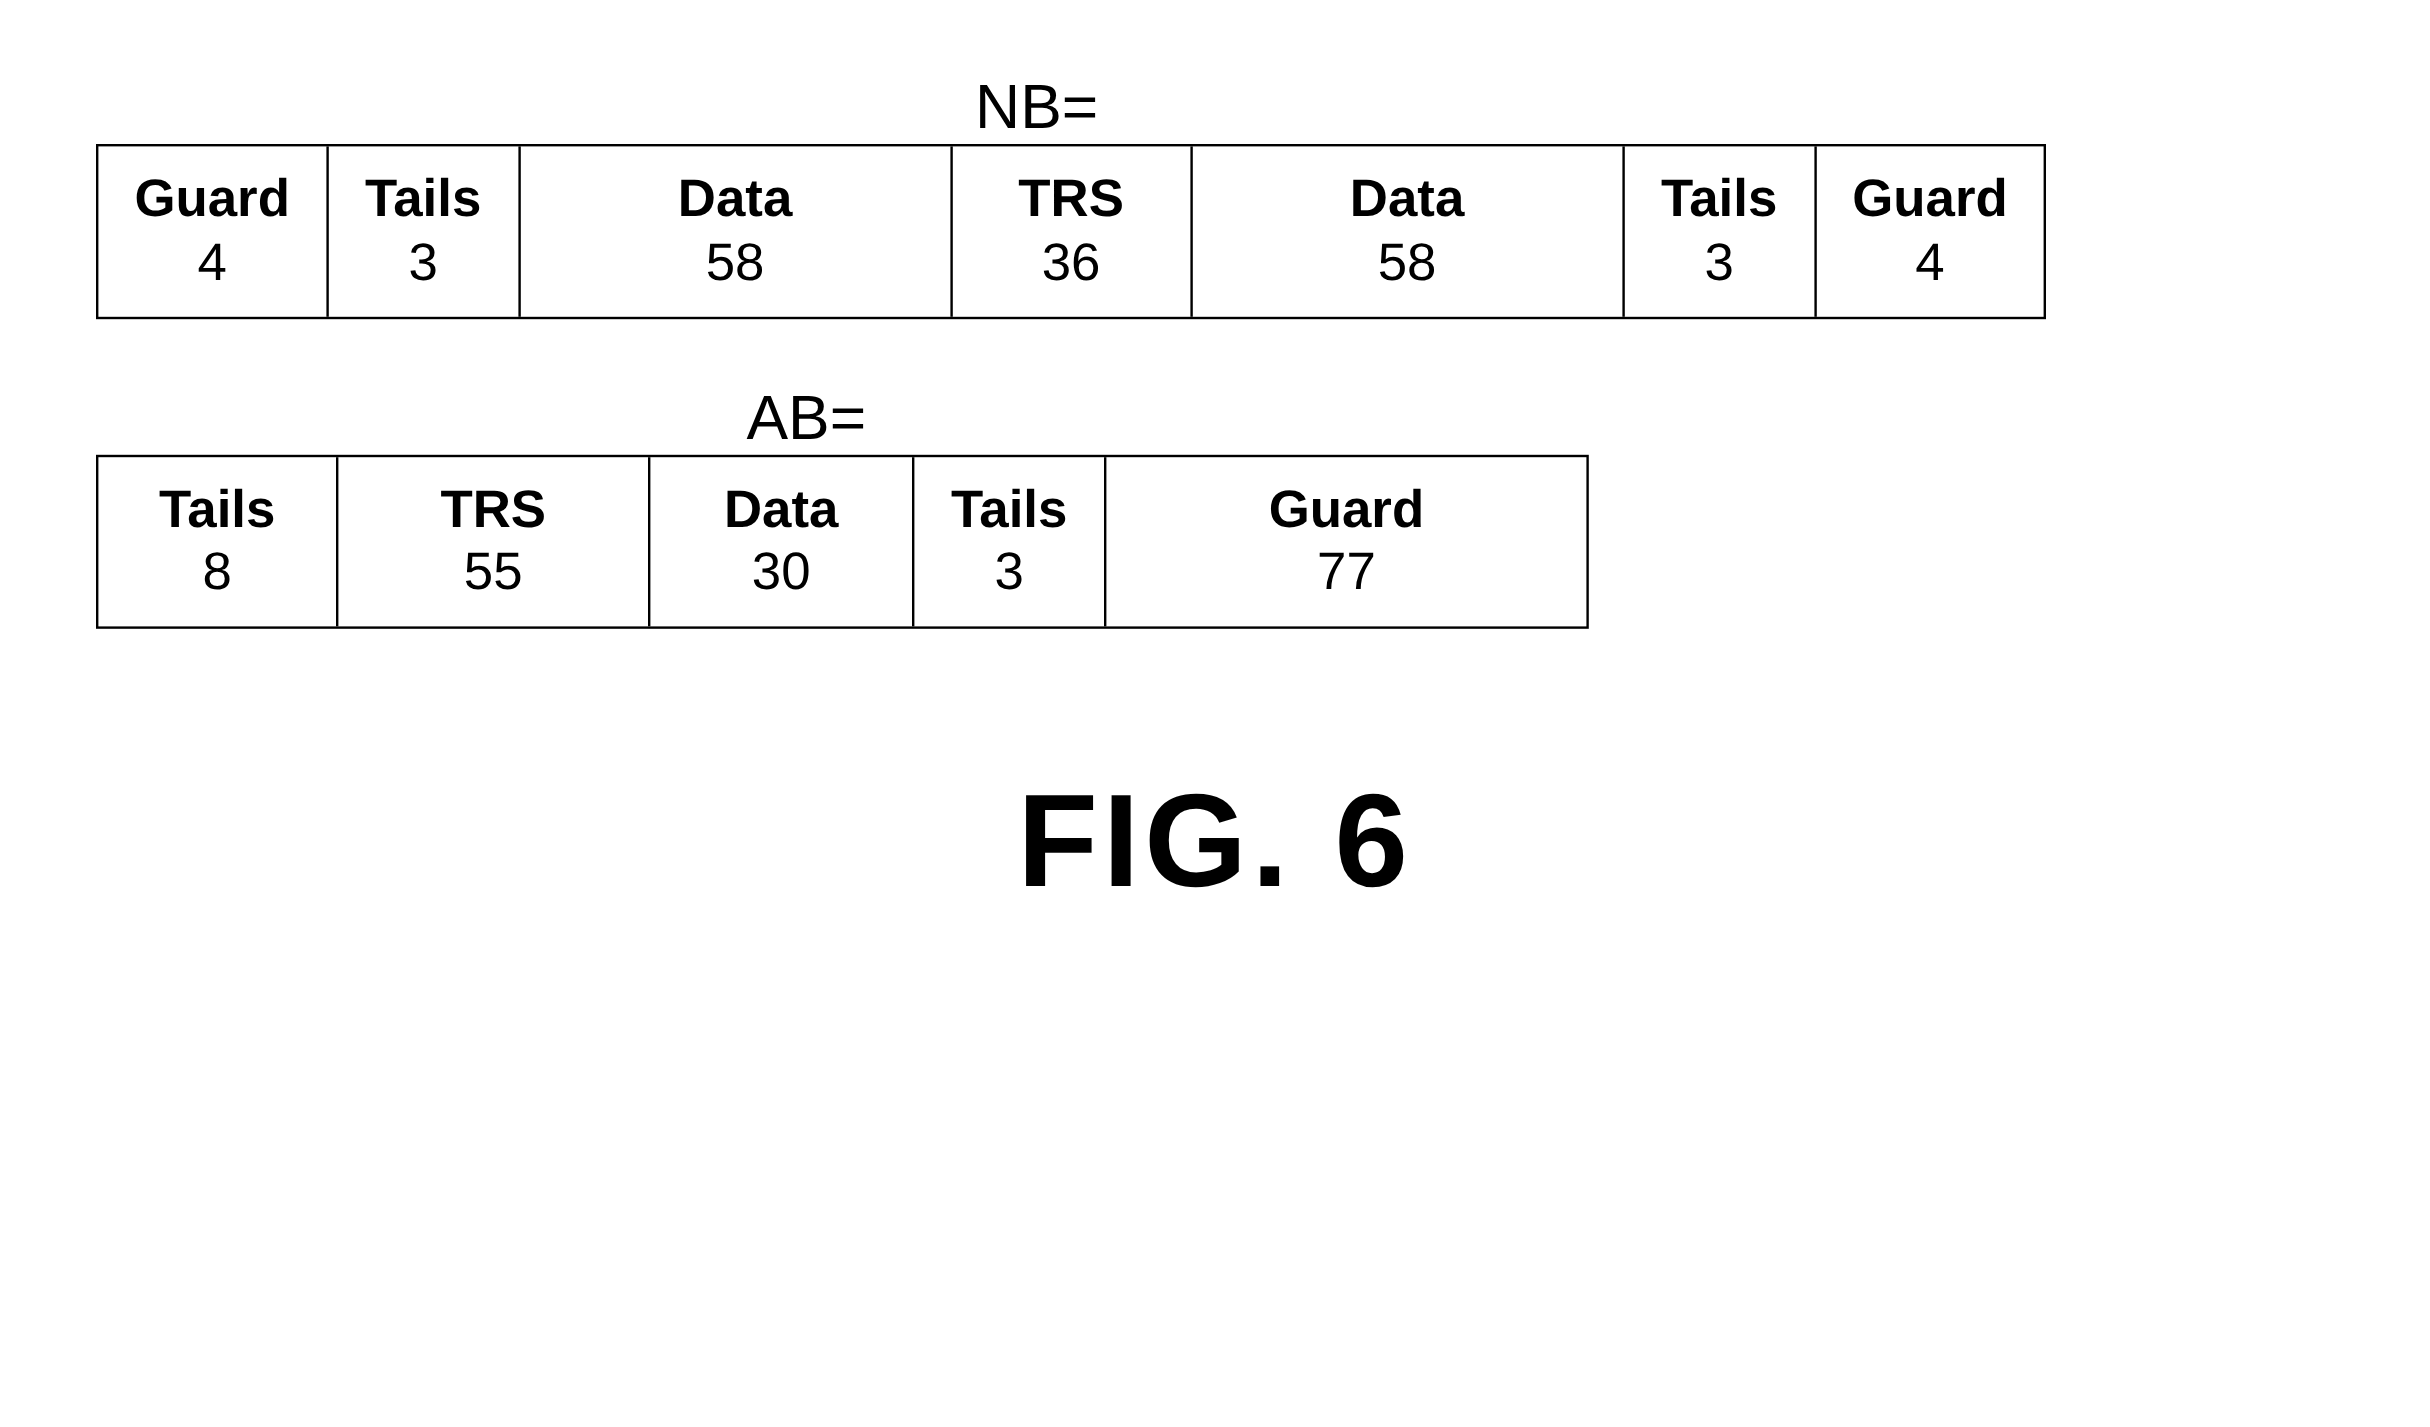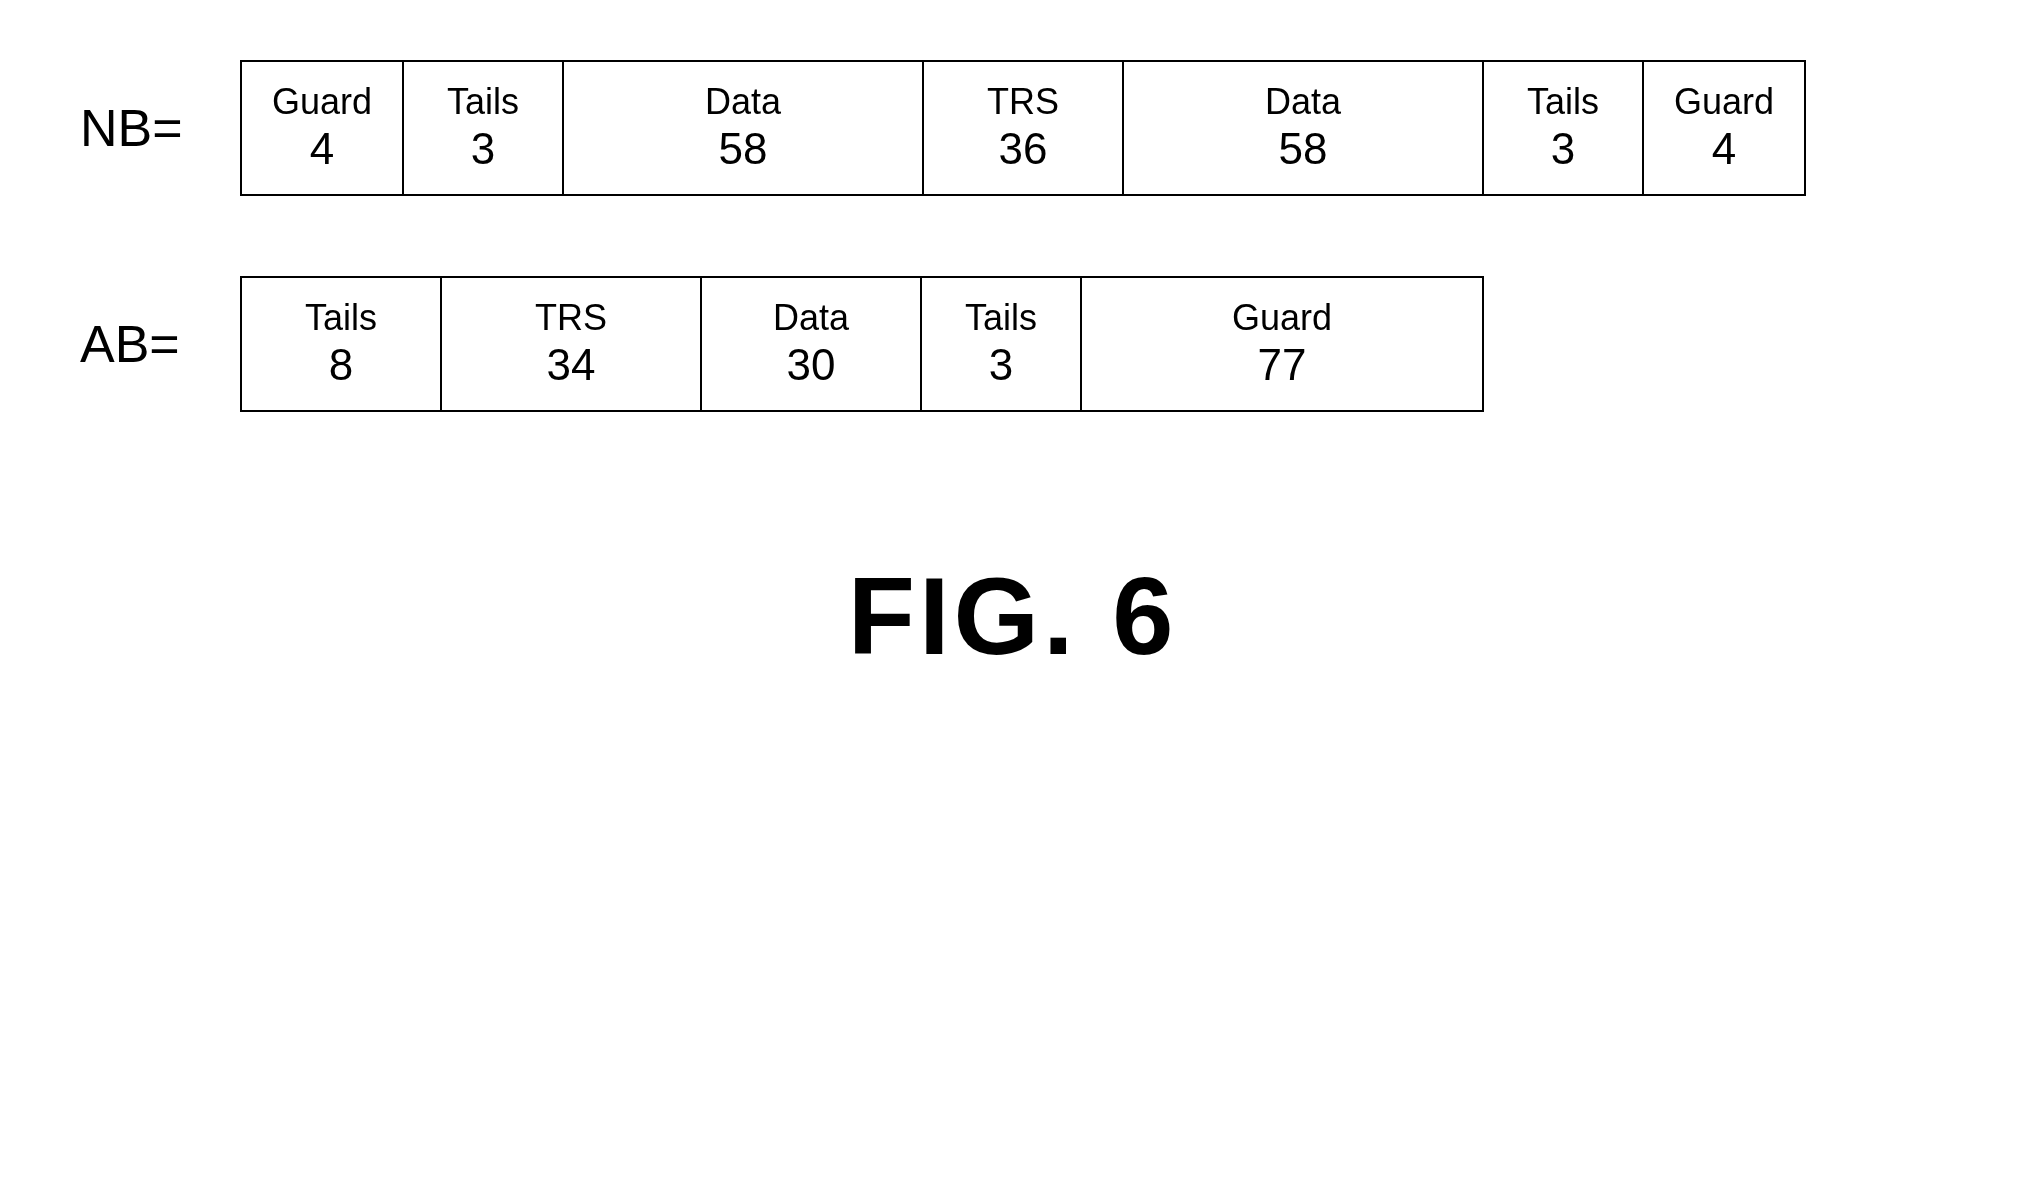--- a/index.html
+++ b/index.html
@@ -15,21 +15,22 @@
       font-family: Arial, Helvetica, sans-serif;
       display: flex;
       flex-direction: column;
       align-items: flex-start;
       padding: 60px 80px;
     }
 
     .diagram-section {
       display: flex;
       align-items: center;
-      margin-bottom: 80px;
+      margin-bottom: 53px;
+      flex-direction: column;
     }
 
     .label {
       font-size: 52px;
       font-weight: 400;
       margin-right: 40px;
       min-width: 120px;
       color: #000000;
     }
 
@@ -46,22 +47,22 @@
       border-right: 2.5px solid #000000;
       padding: 18px 30px;
       min-height: 130px;
     }
 
     .cell:last-child {
       border-right: none;
     }
 
     .cell-label {
-      font-size: 36px;
-      font-weight: 400;
+      font-size: 44px;
+      font-weight: 700;
       color: #000000;
       line-height: 1.2;
     }
 
     .cell-value {
       font-size: 44px;
       font-weight: 400;
       color: #000000;
       line-height: 1.2;
     }
@@ -138,21 +139,21 @@
   <div class="label">AB=</div>
   <div class="table-container">
 
     <div class="cell ab-tails">
       <span class="cell-label">Tails</span>
       <span class="cell-value">8</span>
     </div>
 
     <div class="cell ab-trs">
       <span class="cell-label">TRS</span>
-      <span class="cell-value">34</span>
+      <span class="cell-value">55</span>
     </div>
 
     <div class="cell ab-data">
       <span class="cell-label">Data</span>
       <span class="cell-value">30</span>
     </div>
 
     <div class="cell ab-tails2">
       <span class="cell-label">Tails</span>
       <span class="cell-value">3</span>

